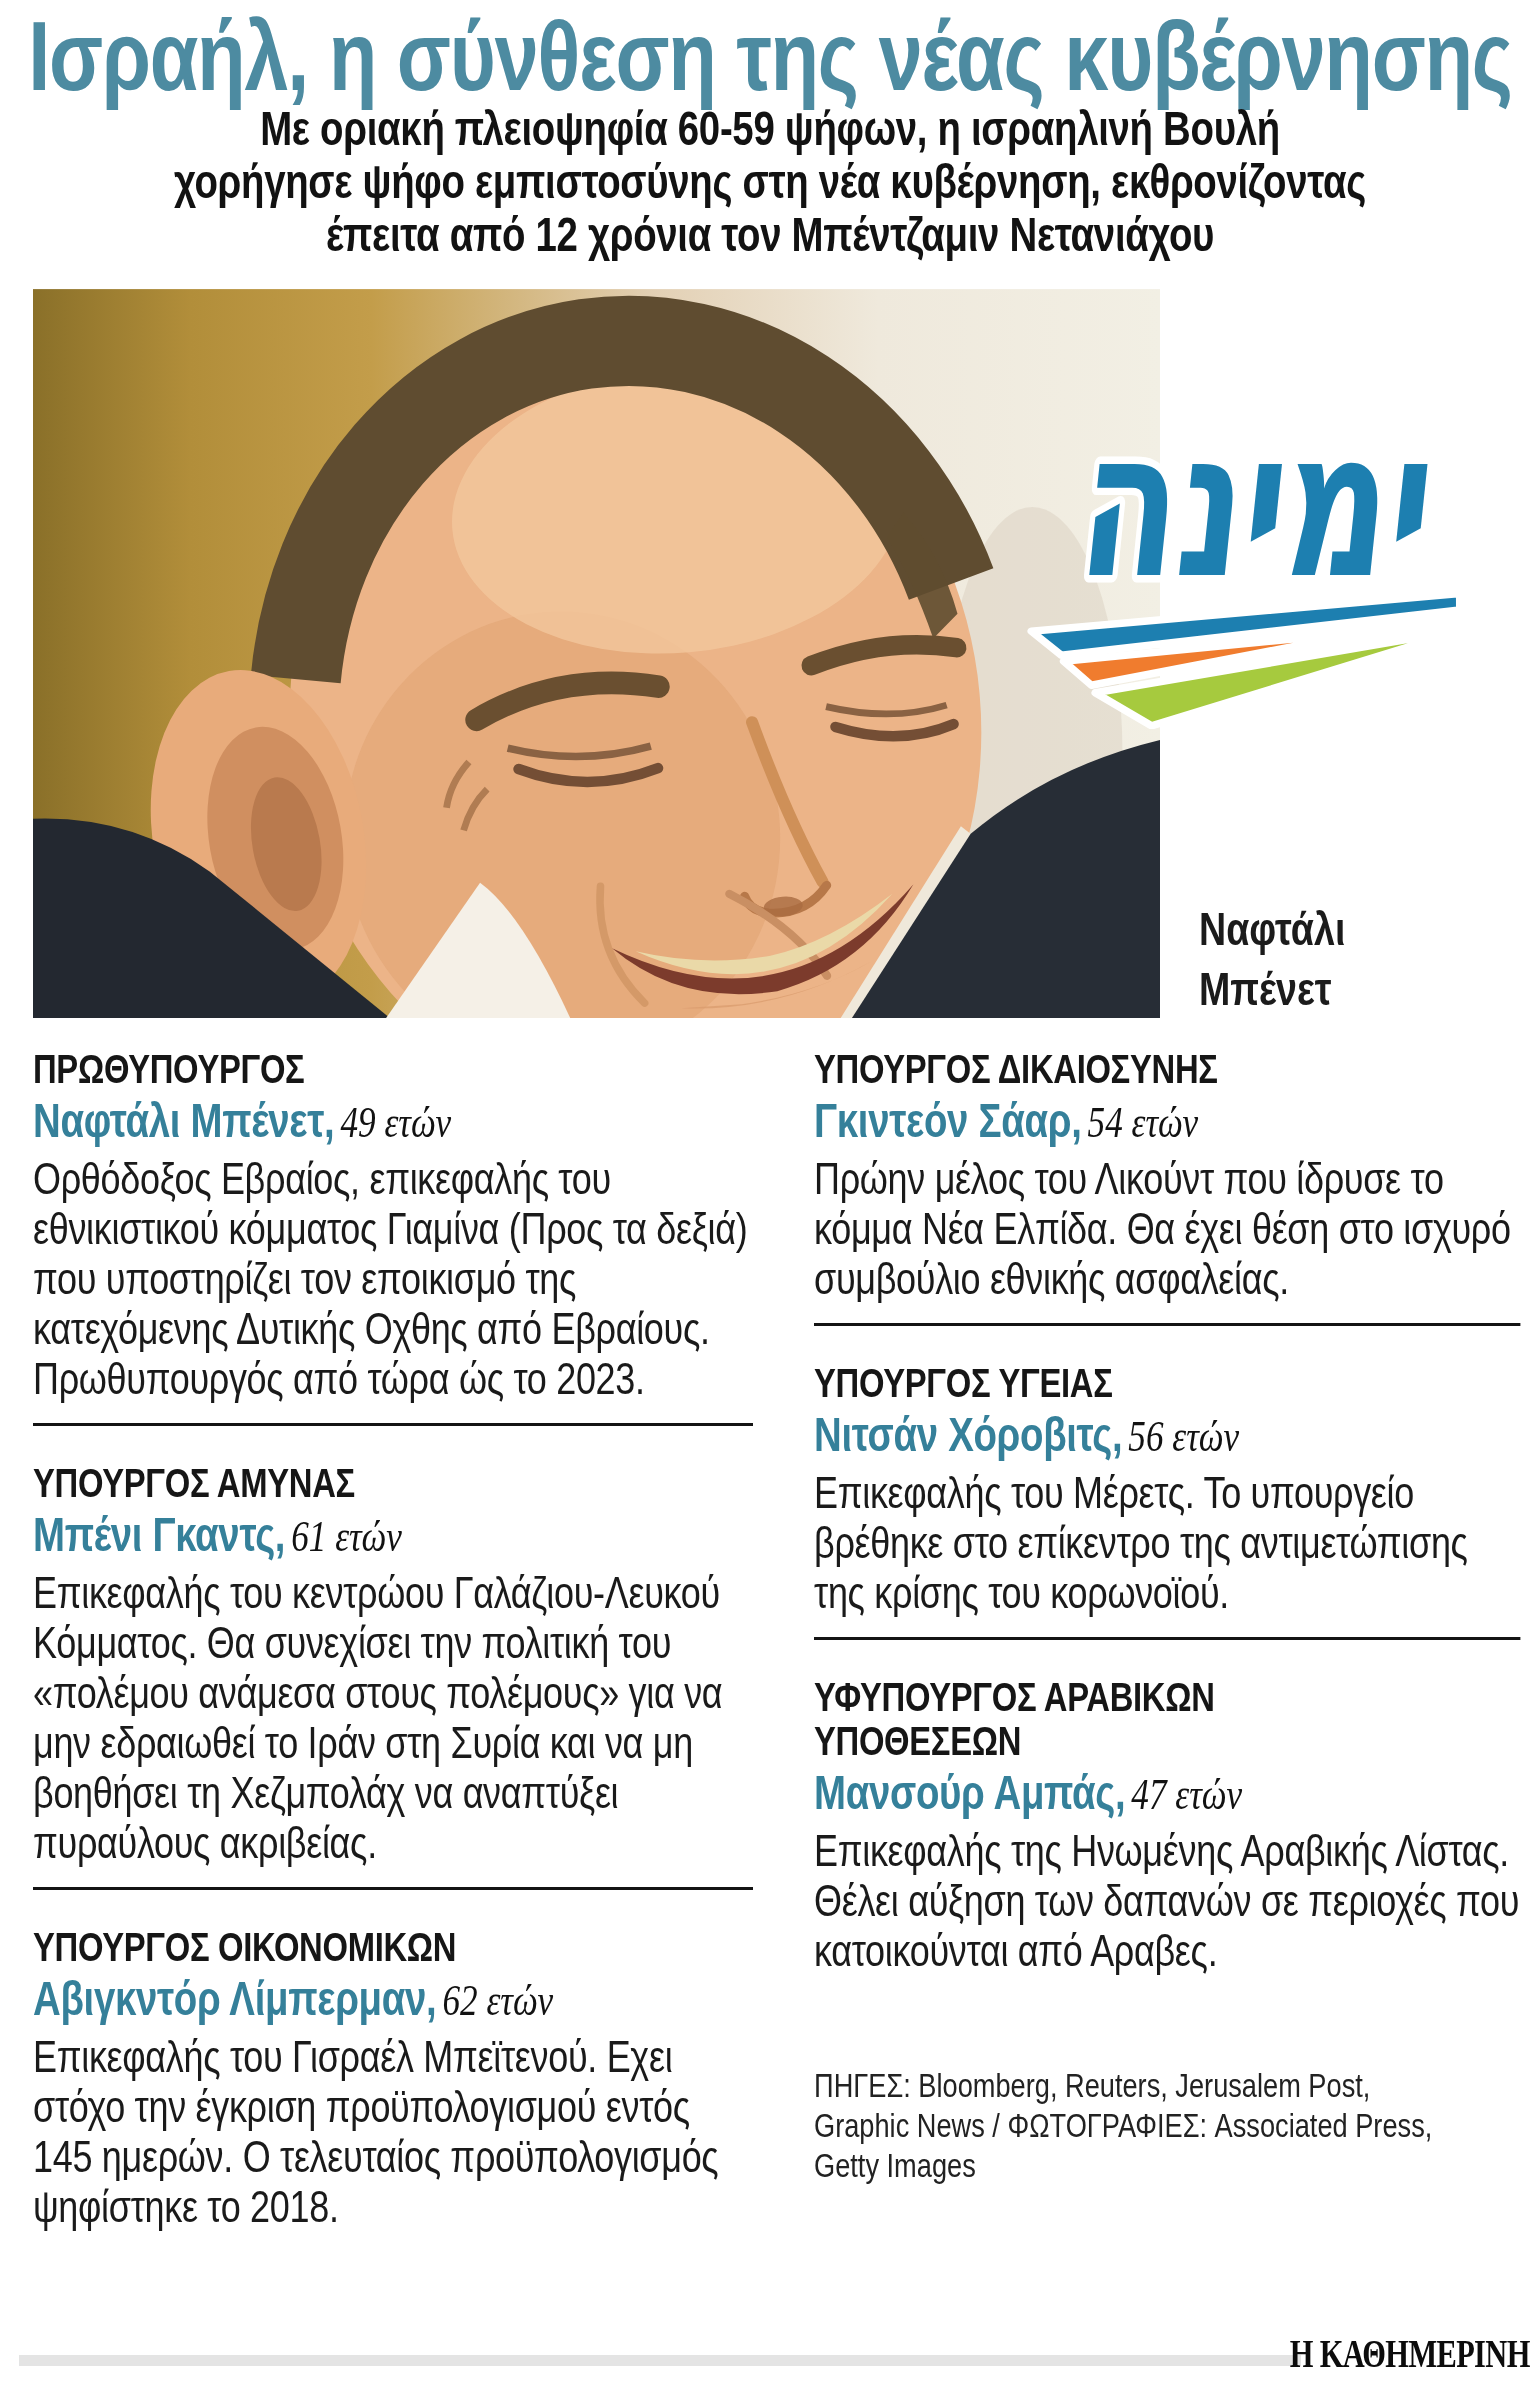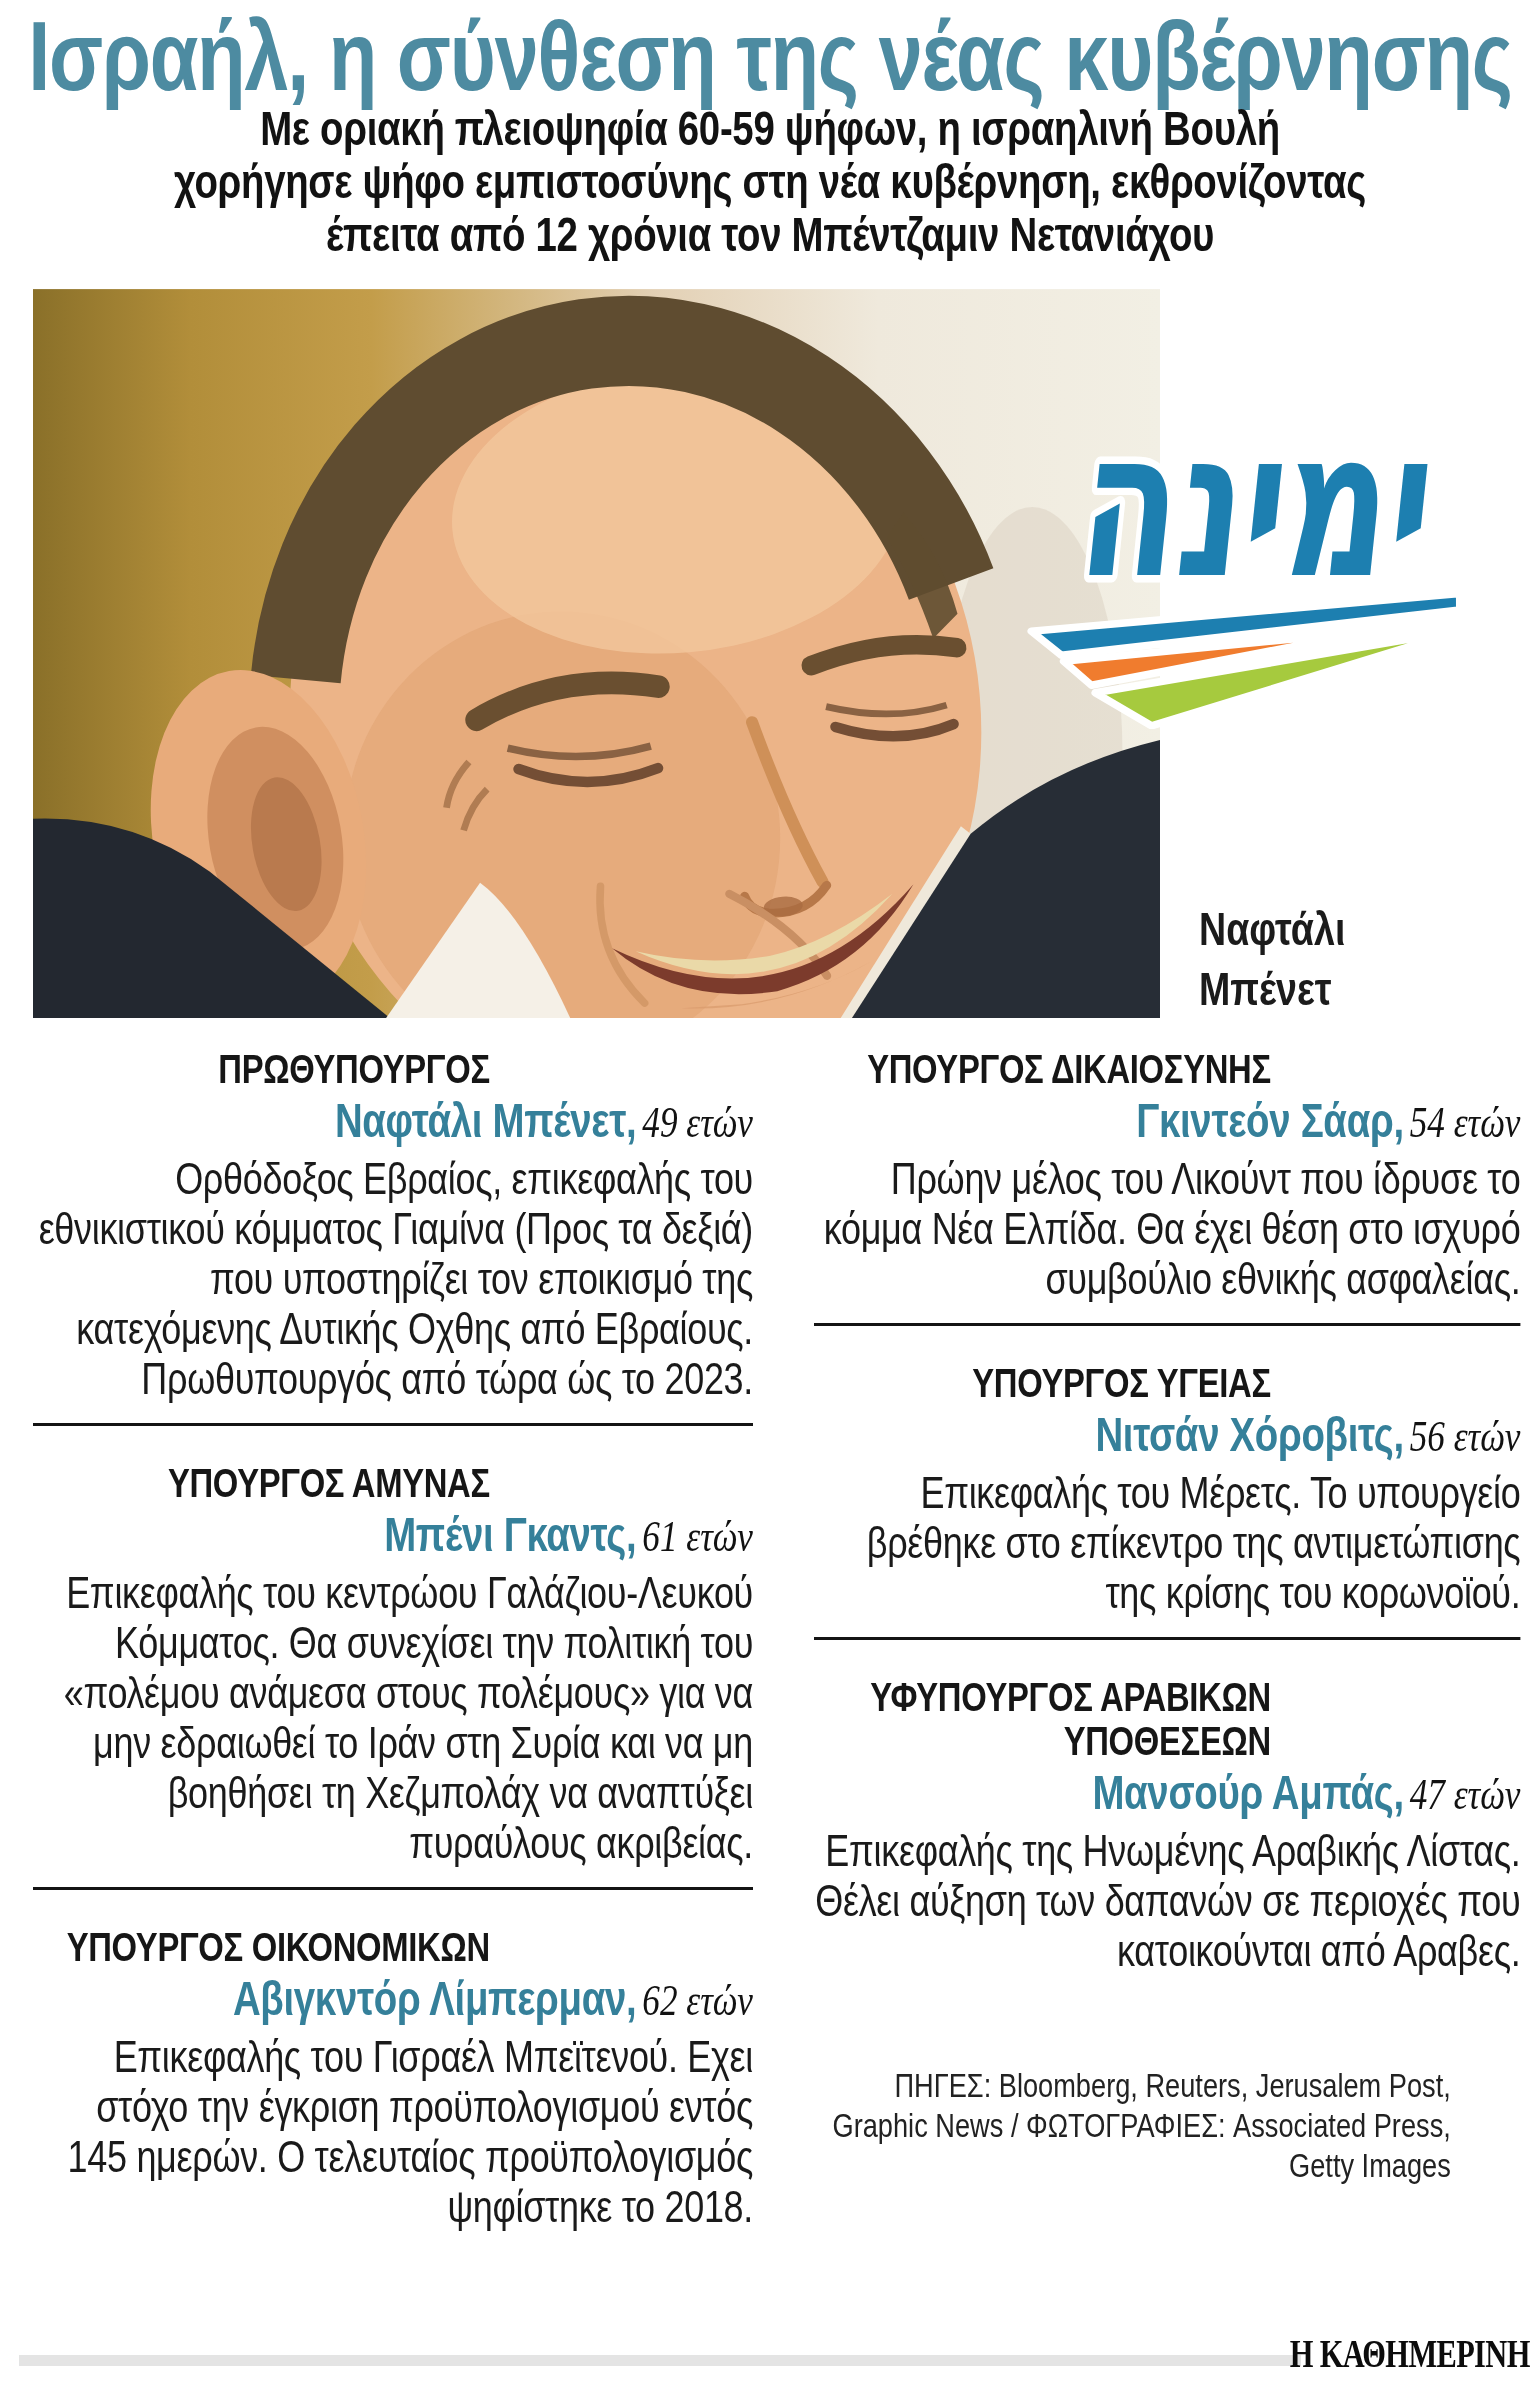--- a/index.html
+++ b/index.html
@@ -25,21 +25,21 @@
   .subtitle{
     top:102px;font-size:48px;line-height:53px;font-weight:700;color:#121212;
     letter-spacing:-0.4px;
   }
   .photo-wrap{position:absolute;left:33px;top:289px;width:1127px;height:729px;overflow:hidden;}
   .party-logo{position:absolute;left:1020px;top:404px;width:451px;height:325px;}
   .caption{
     position:absolute;left:1199px;top:899px;width:421px;
     font-size:47px;line-height:60px;font-weight:700;color:#1b1b1b;
   }
-  .col{position:absolute;top:1047px;text-align:right;}
+  .col{position:absolute;top:1047px;}
   .col-left{left:33px;width:900px;}
   .col-right{left:814px;width:883px;}
   .stitle{
     margin:0 0 4.5px 0;font-size:41px;line-height:44px;font-weight:700;
     color:#161616;max-width:571px;letter-spacing:-0.4px;
   }
   .nline{margin:0 0 6px 0;font-size:48px;line-height:50px;}
   .mname{font-weight:700;color:var(--name-teal);letter-spacing:-0.4px;}
   .mage{font-family:"Liberation Serif","DejaVu Serif",serif;font-style:italic;
         font-weight:400;color:#121212;font-size:44px;margin-left:7.5px;}

